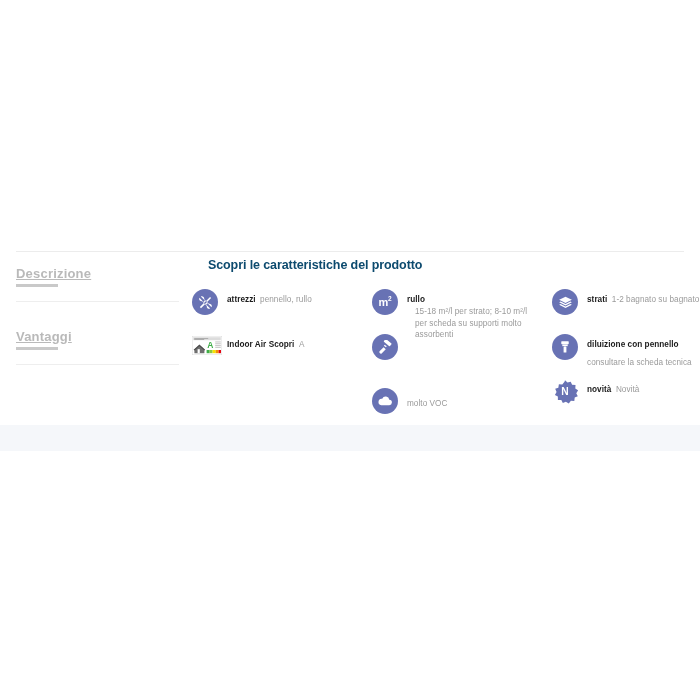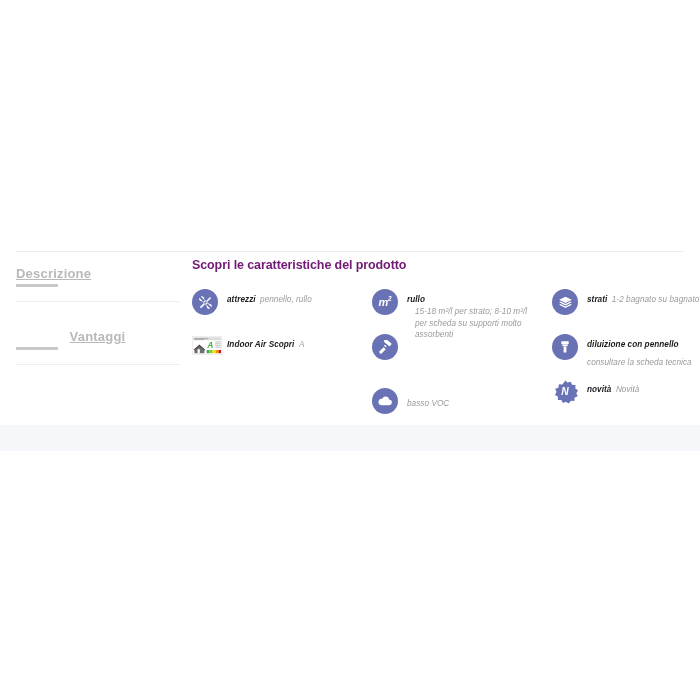--- a/index.html
+++ b/index.html
@@ -62,55 +62,54 @@
     width: 42px;
     height: 3px;
     background: #c9c9c9;
     margin-top: 2px;
   }
   .side-item.active .side-underline { background: #e8161f; width: 52px; }
   .side-item:last-child { border-bottom: 1px solid #eeeeee; }
 
   
   .side-item.i0 { padding-top: 6px; padding-bottom: 14px; }
-  .side-item.i1 { padding-top: 25px; padding-bottom: 14px; text-align: center; }
+  .side-item.i1 { padding-top: 25px; padding-bottom: 14px; }
   .side-item.i2 { padding-top: 25px; padding-bottom: 14px; }
 
   
   .content {
     position: absolute;
     left: 192px;
     top: 258px;
     right: 14px;
   }
   .content-title {
     font-size: 12.5px;
     font-weight: bold;
-    color: #701a75;
+    color: #0c4a6e;
     letter-spacing: -0.1px;
-    margin: 0 0 16px 0;
+    margin: 0 0 16px 16px;
     line-height: 14px;
   }
 
   .feature-grid {
     display: grid;
     grid-template-columns: 180px 180px 145px;
     column-gap: 0px;
     row-gap: 0px;
   }
   .fcol { display: flex; flex-direction: column; }
   .fcol.c1 { width: 175px; }
   .fcol.c2 { width: 180px; }
   .fcol.c3 { width: 150px; }
 
   .feature {
     display: flex;
     align-items: flex-start;
     height: 45px;
-    font-style: italic;
   }
   .feature.center { align-items: center; }
 
   .f-icon {
     width: 26px;
     height: 26px;
     flex: 0 0 26px;
     border-radius: 50%;
     background: #6872b4;
     display: flex;
@@ -276,21 +275,21 @@
           </span>
         </div>
 
         <div class="feature center">
           <span class="f-icon">
             <svg width="16" height="16" viewBox="0 0 24 24" fill="#ffffff">
               <path d="M6.4 18.2 h11.6 a4.1 4.1 0 0 0 0.5 -8.2 a5.6 5.6 0 0 0 -10.7 -1.4 a4.4 4.4 0 0 0 -1.4 9.6 z"></path>
             </svg>
           </span>
           <span class="f-text">
-            <span class="f-desc solo">basso VOC</span>
+            <span class="f-desc solo">molto VOC</span>
           </span>
         </div>
 
       </div>
 
       <div class="fcol c3">
 
         <div class="feature">
           <span class="f-icon">
             <svg width="15" height="15" viewBox="0 0 24 24" fill="#ffffff">

